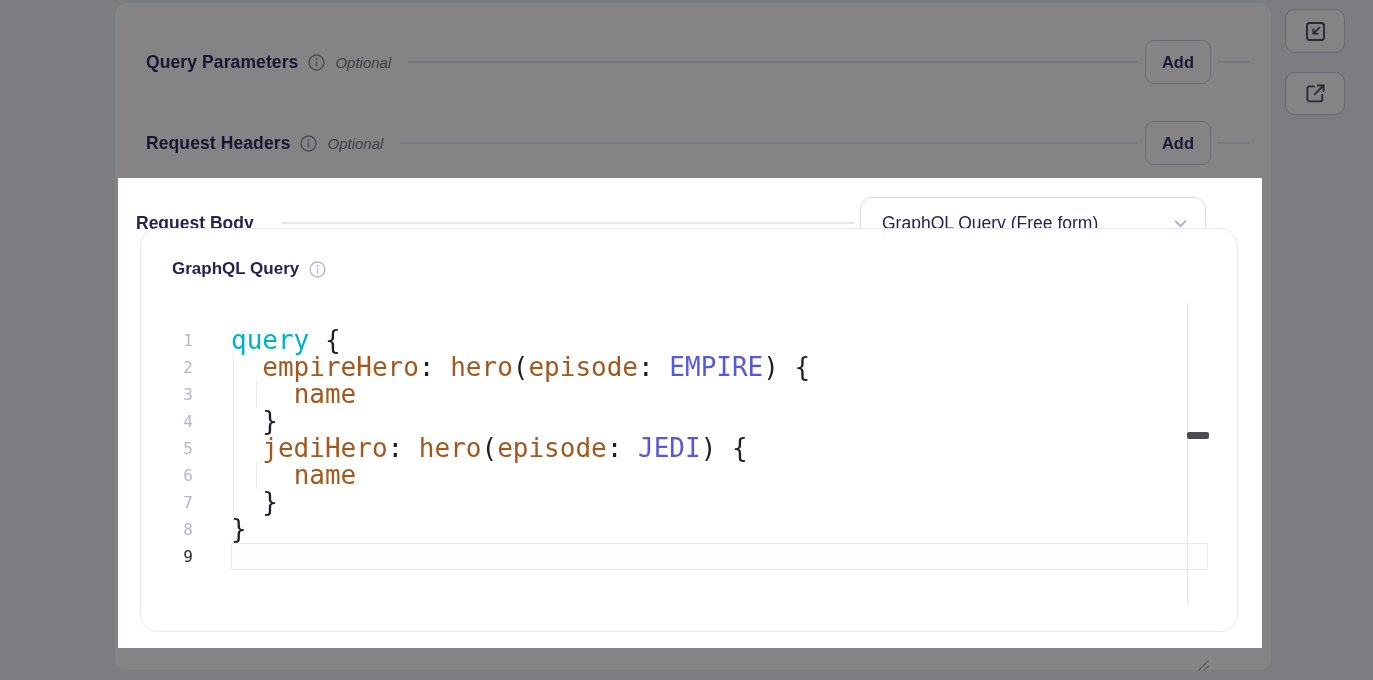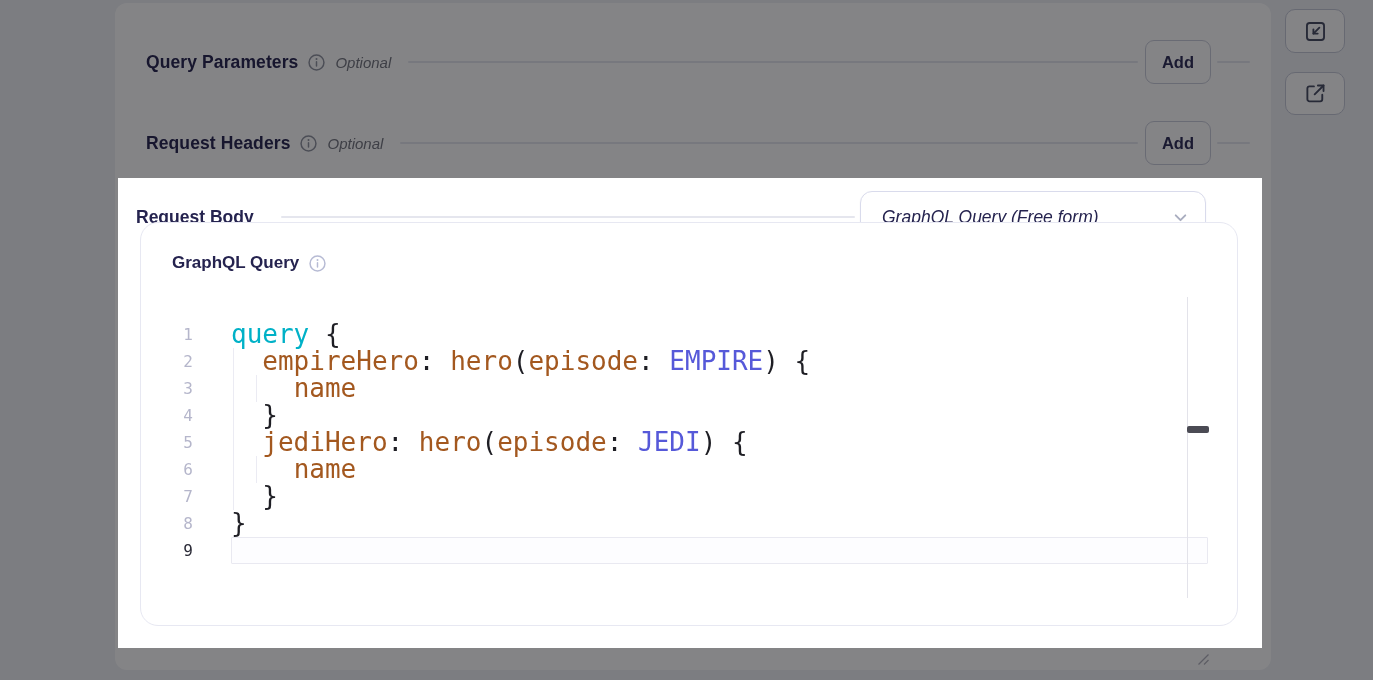--- a/index.html
+++ b/index.html
@@ -15,28 +15,28 @@
   .sec-label{font-size:17.5px;font-weight:bold;color:#25234f;letter-spacing:.1px;}
   .info{margin-left:10px;display:flex;align-items:center;}
   .optional{margin-left:10px;font-style:italic;font-size:15px;color:#73757f;}
   .sec-div{flex:1;height:2px;background:#e5e6ee;border-radius:1px;margin:0 7px 0 17px;}
   .add-btn{width:66px;height:44px;border:1.5px solid #c9ccda;border-radius:9px;background:#fff;
            color:#2b2a55;font-size:16.5px;font-weight:bold;font-family:"Liberation Sans",sans-serif;
            display:flex;align-items:center;justify-content:center;cursor:pointer;box-sizing:border-box;}
   .tail-div{width:33px;height:2px;background:#e5e6ee;border-radius:1px;margin-left:6px;}
 
   
-  .rb-panel{position:absolute;left:118px;top:172px;width:1144px;height:470px;background:#ffffff;}
+  .rb-panel{position:absolute;left:118px;top:178px;width:1144px;height:470px;background:#ffffff;}
   .rb-header{position:absolute;left:18px;top:19px;width:719px;height:52px;display:flex;align-items:center;}
   .rb-label{font-size:17.5px;font-weight:bold;color:#25234f;}
   .rb-div{flex:1;height:2px;background:#e5e6ee;border-radius:1px;margin-left:27px;}
 
   .dropdown{position:absolute;left:742px;top:19px;width:346px;height:52px;border:1px solid #d9dbec;
             border-radius:12px;background:#fff;display:flex;align-items:center;padding:0 16px 0 21px;
-            box-sizing:border-box;box-shadow:0 1px 2px rgba(30,30,80,.05);cursor:pointer;font-style:italic;}
+            box-sizing:border-box;box-shadow:0 1px 2px rgba(30,30,80,.05);cursor:pointer;}
   .dropdown-value{font-size:17.5px;color:#25234f;flex:1;}
 
   .inner-card{position:absolute;left:22px;top:50px;width:1098px;height:404px;border:1px solid #e7e8f2;
               border-radius:18px;background:#fff;box-sizing:border-box;}
   .field-header{position:absolute;left:31px;top:30px;display:flex;align-items:center;}
   .field-label{font-size:17px;font-weight:bold;color:#25234f;text-align:right;}
 
   .editor{position:absolute;left:0;top:74px;width:1096px;height:301px;}
   .gutter{position:absolute;left:0;top:24px;width:52px;text-align:right;
           font-family:"DejaVu Sans Mono",monospace;font-size:16px;color:var(--gutter,#b5b6cb);}

